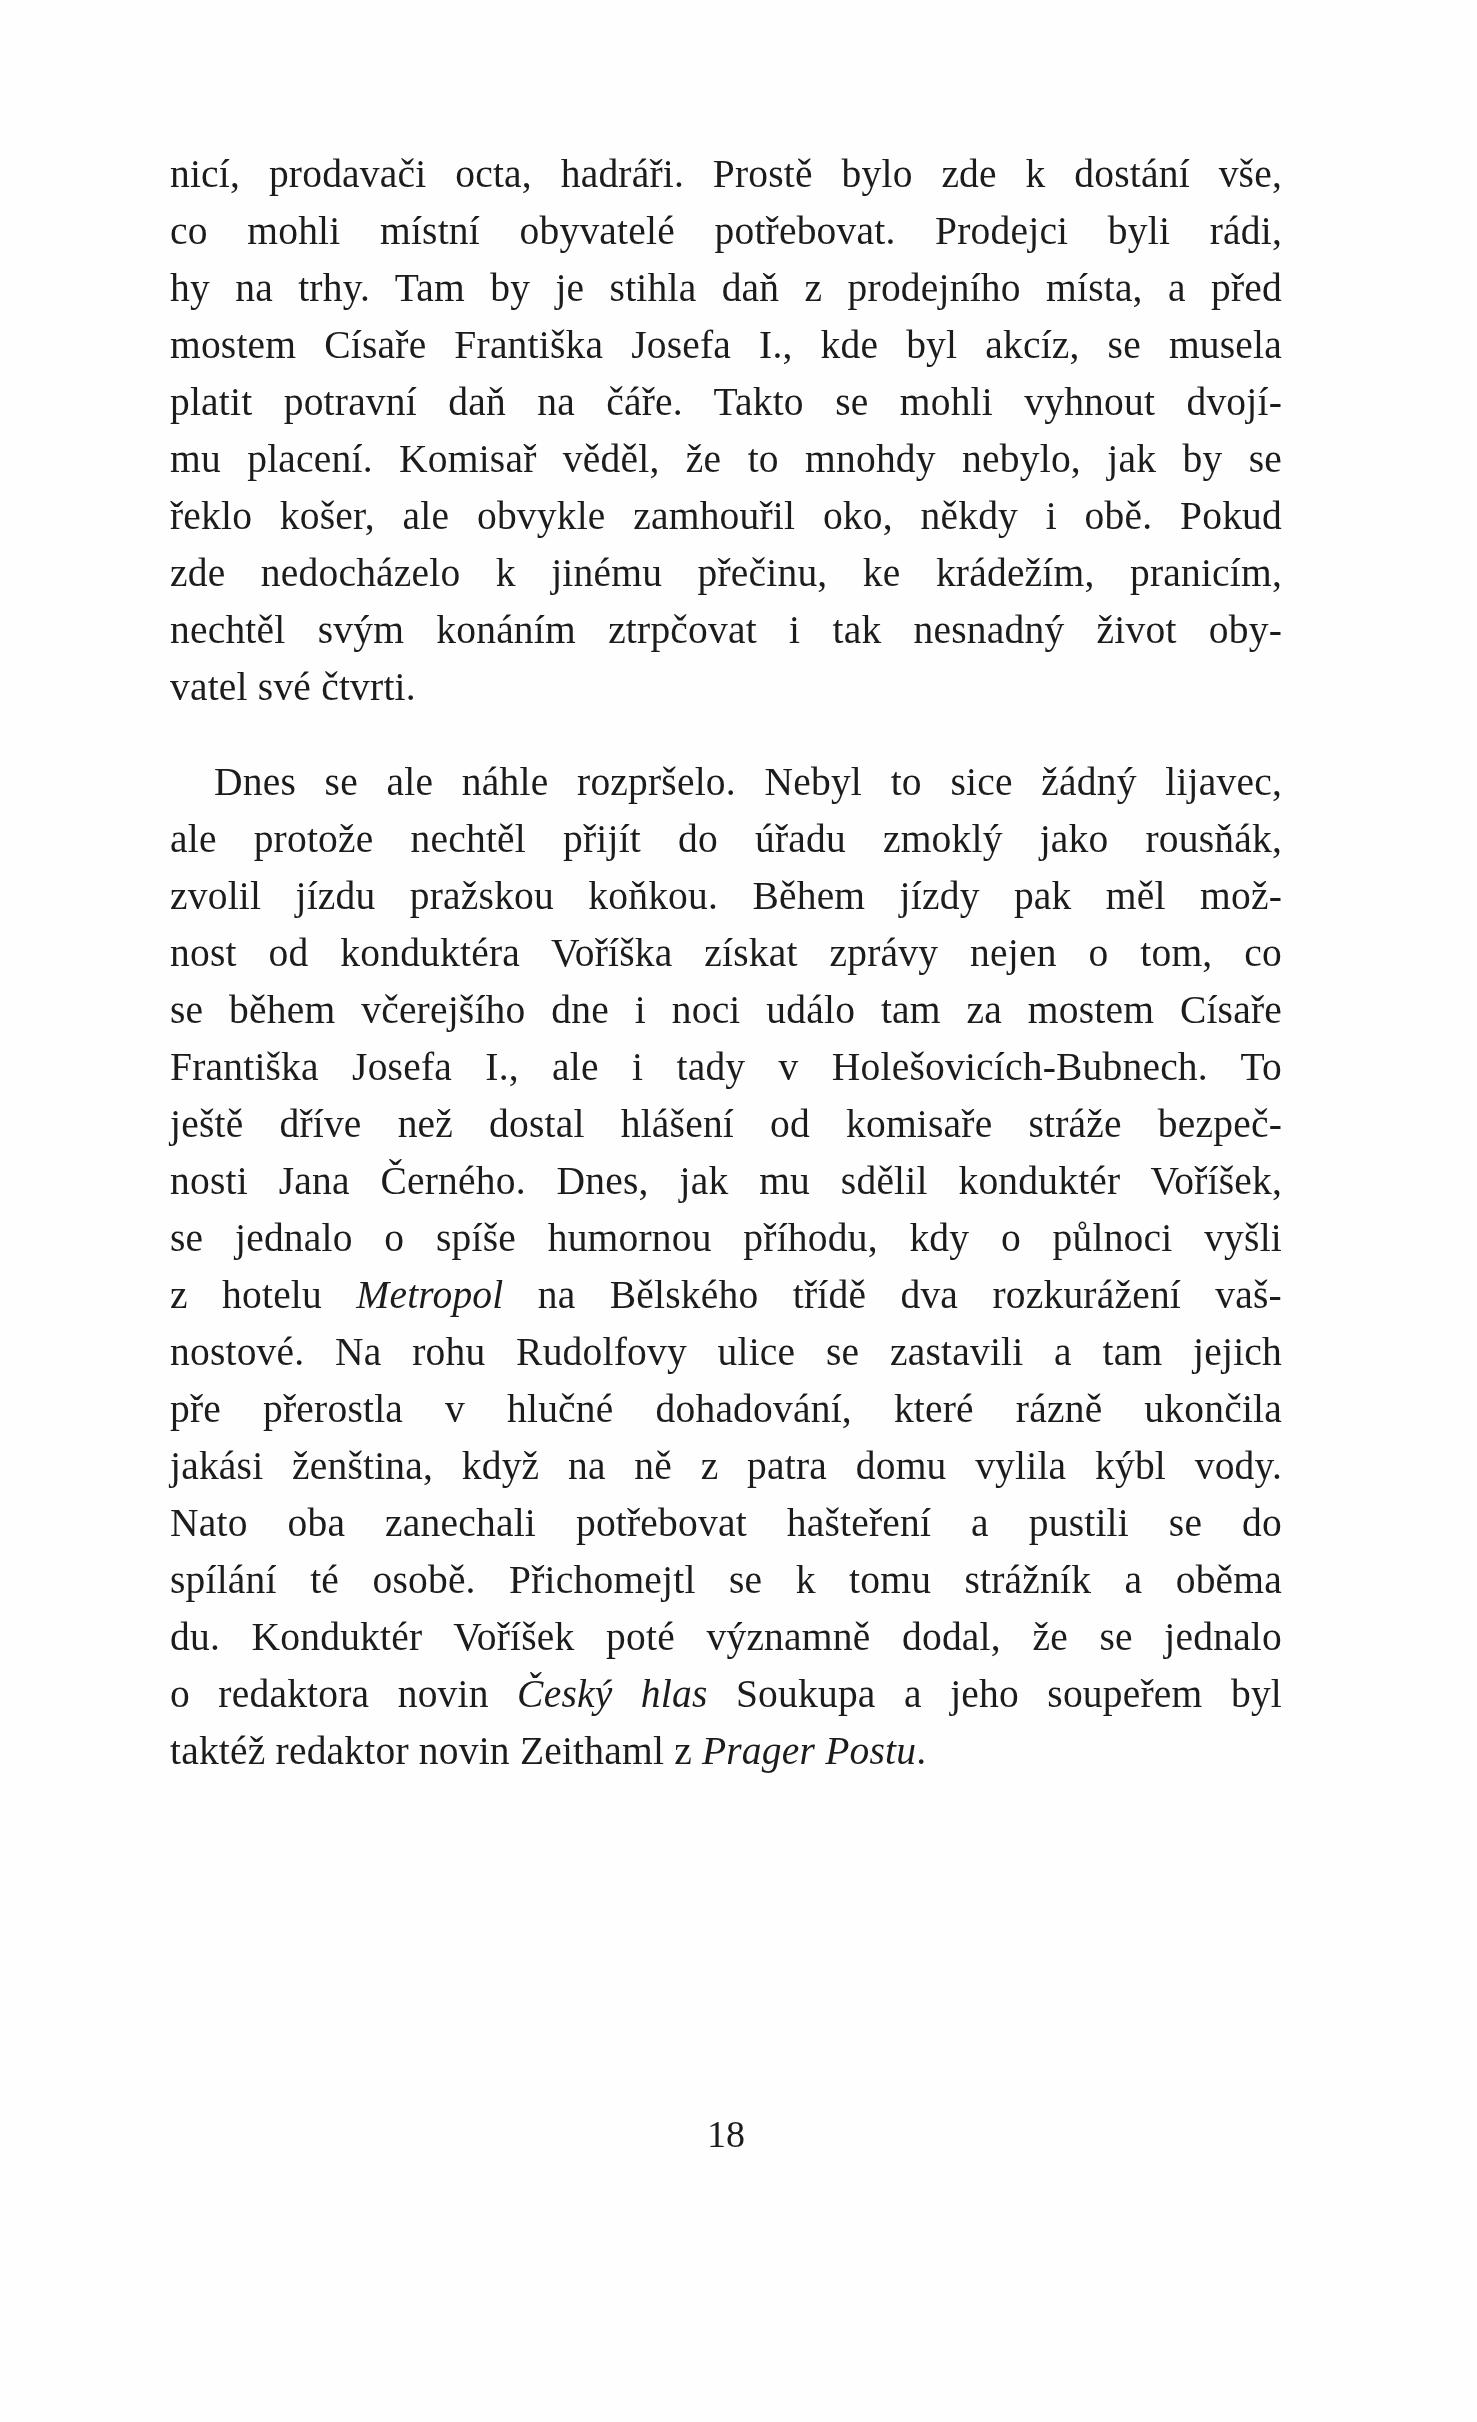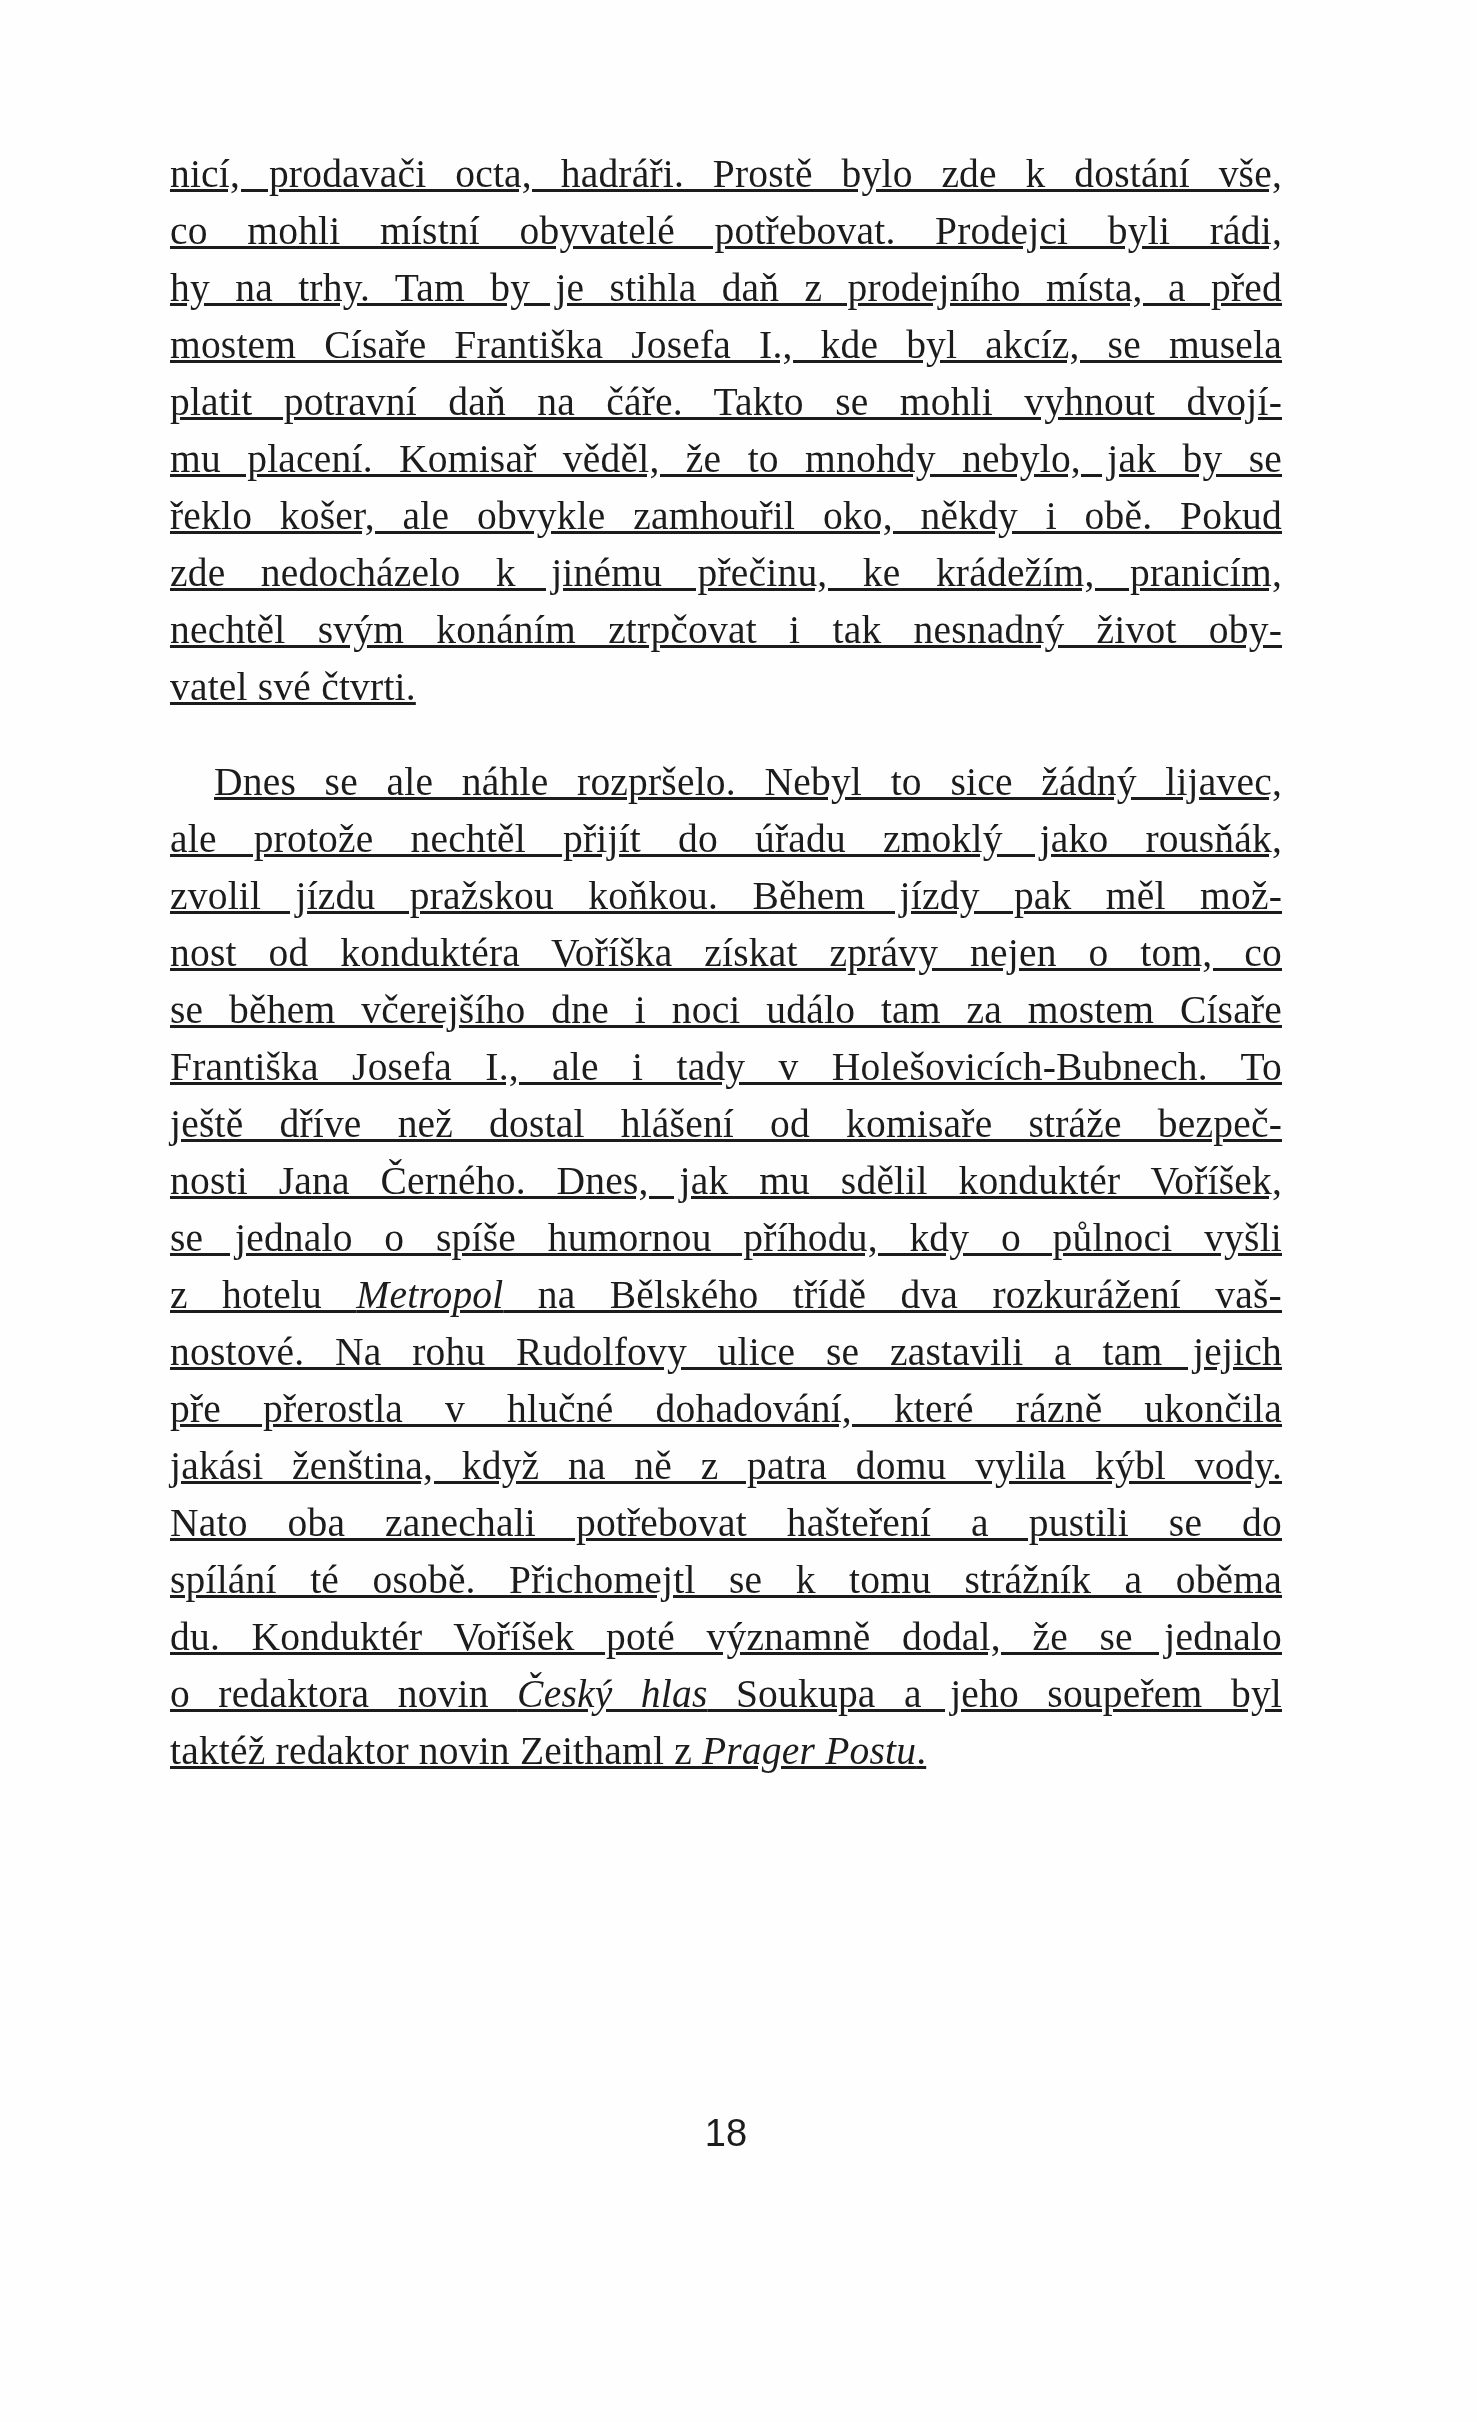--- a/index.html
+++ b/index.html
@@ -25,39 +25,38 @@
     color: #1c1c1c;
     letter-spacing: 0.2px;
   }
   .paragraph {
     margin: 0;
   }
   .line {
     text-align: justify;
     text-align-last: justify;
     white-space: normal;
-    text-decoration: underline;
   }
   .line.last {
     text-align-last: left;
   }
   .line.indent {
     text-indent: 44px;
     margin-top: 38px;
   }
   .line i {
     font-style: italic;
   }
   .page-number {
     position: absolute;
     left: 170px;
     top: 2112px;
     width: 1112px;
     text-align: center;
-    font-family: Liberation Sans, sans-serif;
+    font-family: Liberation Serif, serif;
     font-size: 38px;
     color: #1c1c1c;
   }
 </style>
 </head>
 <body>
 
 <div class="page">
   <div class="text-block">
       <div class="paragraph">

